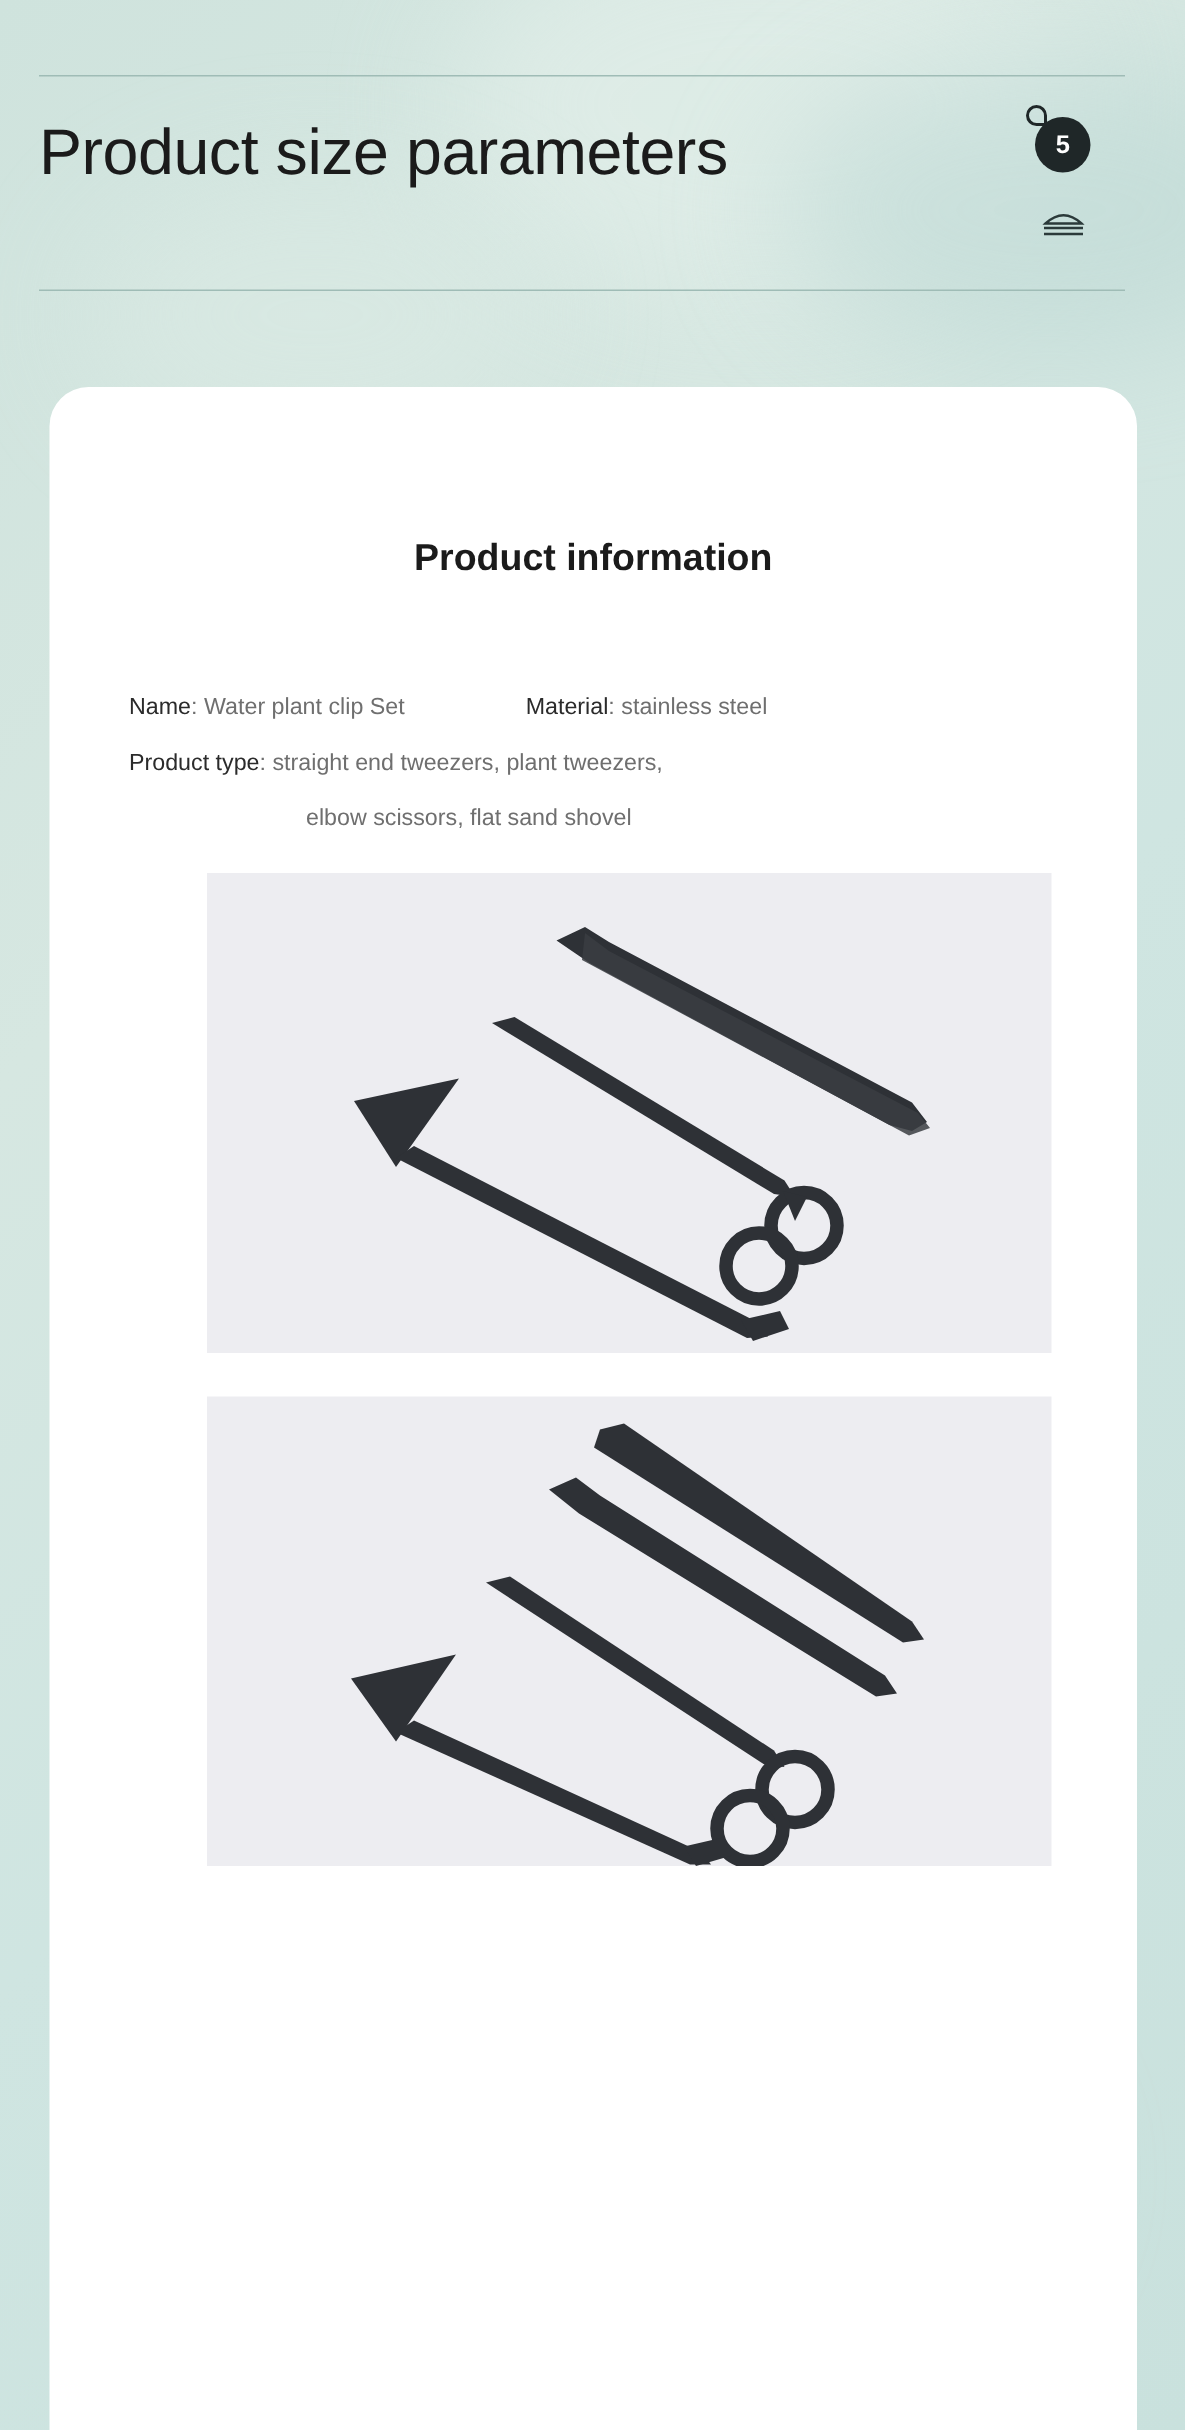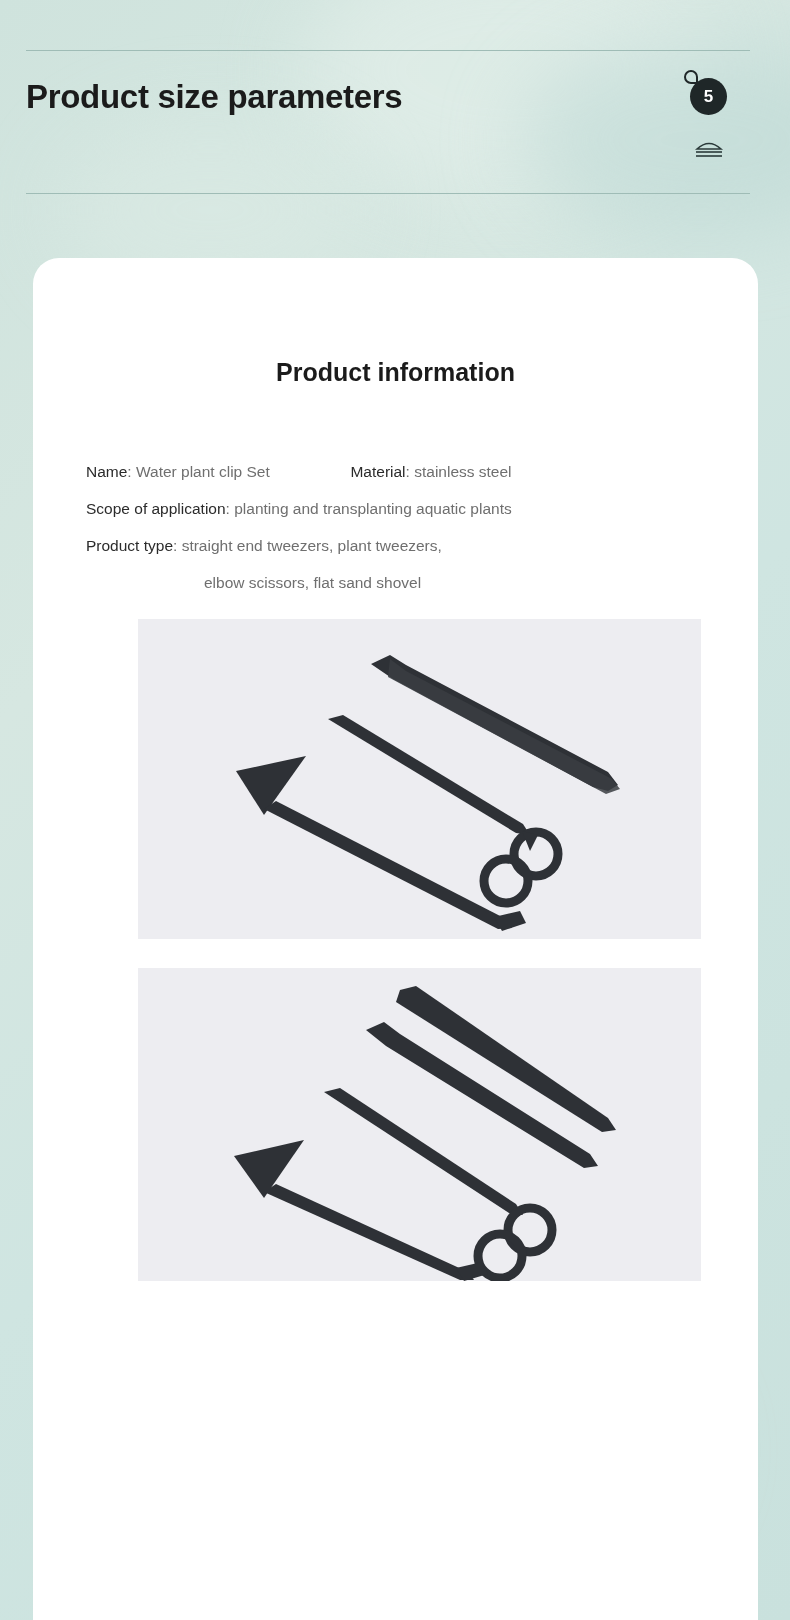--- a/index.html
+++ b/index.html
@@ -40,22 +40,22 @@
     height: 1px;
     background: #9fbcb6;
   }
   .hr-top { top: 50px; }
   .hr-bottom { top: 193px; }
 
   .page-title {
     position: absolute;
     left: 26px;
     top: 78px;
-    font-size: 33px;
-    font-weight: bold;
+    font-size: 43px;
+    font-weight: normal;
     color: #1b1b1b;
     letter-spacing: -0.3px;
     white-space: nowrap;
   }
 
   .badge {
     position: absolute;
     left: 690px;
     top: 78px;
     width: 37px;
@@ -172,23 +172,20 @@
 
   <div class="card-title">Product information</div>
 
   <div class="info-block">
     <div class="info-row">
       <span class="lbl">Name</span><span class="val">: </span><span class="val">Water plant clip Set</span>
       <span class="gap"></span>
       <span class="lbl">Material</span><span class="val">: </span><span class="val">stainless steel</span>
     </div>
     <div class="info-row">
-      <span class="lbl">Scope of application</span><span class="val">: </span><span class="val">planting and transplanting aquatic plants</span>
-    </div>
-    <div class="info-row">
       <span class="lbl">Product type</span><span class="val">: </span><span class="val">straight end tweezers, plant tweezers,</span>
     </div>
     <div class="info-row">
       <span class="indent"></span><span class="val">elbow scissors, flat sand shovel</span>
     </div>
   </div>
 
   <div class="photo">
     <svg class="tools" viewBox="0 0 563 320" preserveAspectRatio="none">
 

